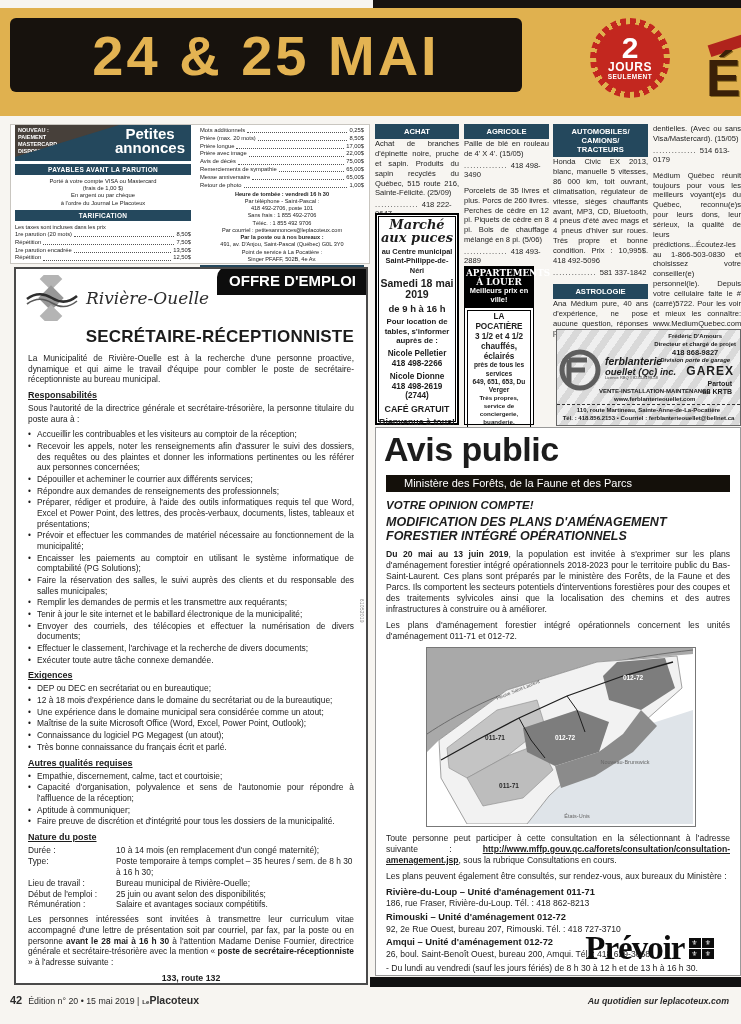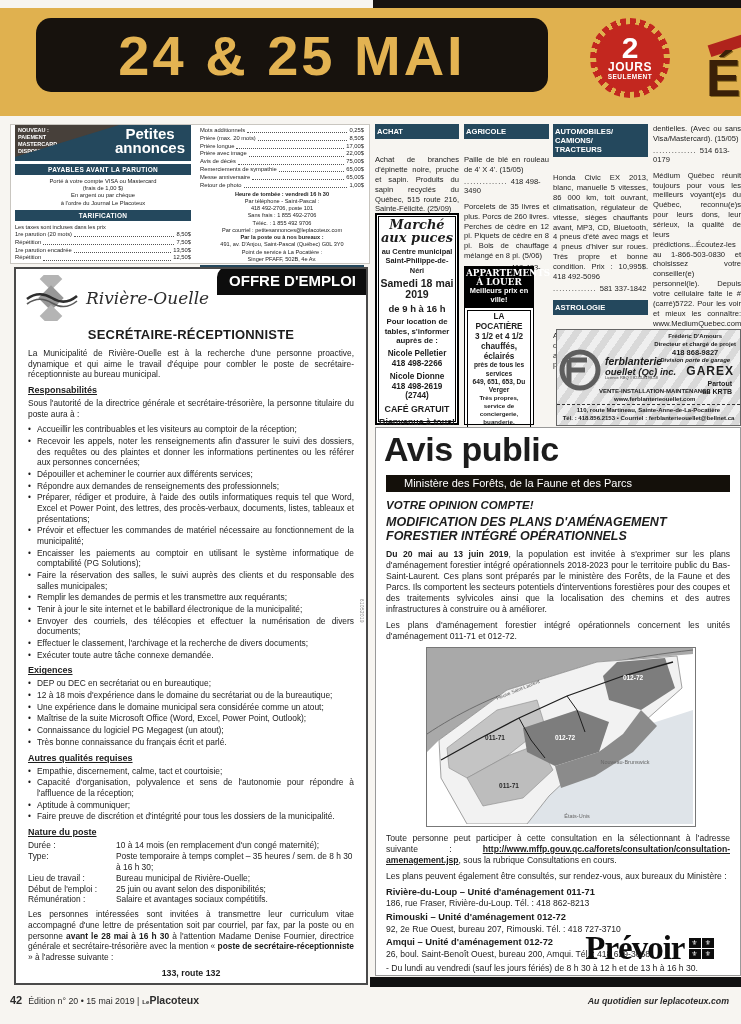--- a/index.html
+++ b/index.html
@@ -1,21 +1,21 @@
 <!DOCTYPE html>
 <html><head>
 <meta charset="utf-8">
 <style>
   html,body{margin:0;padding:0;}
   body{width:741px;height:1024px;position:relative;background:#f7f5f1;font-family:"Liberation Sans",sans-serif;color:#1c1c1c;overflow:hidden;}
   .abs{position:absolute;}
   
   .topstrip{left:373px;top:0;width:368px;height:8px;background:#171310;}
   .banner{left:0;top:8px;width:741px;height:108px;background:#e0b14f;}
-  .datebox{position:absolute;left:10px;top:10px;width:512px;height:74px;background:#17120d;border-radius:15px;display:flex;align-items:center;justify-content:center;margin-left:26px;}
+  .datebox{position:absolute;left:10px;top:10px;width:512px;height:74px;background:#17120d;border-radius:6px;display:flex;align-items:center;justify-content:center;}
   .datebox span{font-weight:900;font-size:56px;letter-spacing:3px;color:#e3b352;font-family:"Liberation Sans",sans-serif;}
   .burst{position:absolute;left:590px;top:10px;width:80px;height:80px;}
   .burst .spikes{position:absolute;inset:0;border-radius:50%;background:repeating-conic-gradient(#c3271f 0deg 9deg,rgba(0,0,0,0) 9deg 15deg);}
   .burst .core{position:absolute;inset:6px;border-radius:50%;background:#c3271f;color:#fff;text-align:center;display:flex;flex-direction:column;justify-content:center;}
   .burst .n{font-size:30px;font-weight:900;line-height:.85;}
   .burst .j{font-size:12px;font-weight:900;letter-spacing:.5px;line-height:1;}
   .burst .s{font-size:6.5px;font-weight:800;letter-spacing:.5px;line-height:1.2;}
   .elogo{position:absolute;left:700px;top:22px;width:41px;height:84px;overflow:hidden;}
   .elogo .swoosh{position:absolute;left:8px;top:6px;width:60px;height:12px;background:#b0231c;transform:rotate(-18deg);}
   .elogo .eletter{position:absolute;left:6px;top:18px;font-size:52px;font-weight:900;color:#3a2008;text-shadow:1px 1px 0 #8a6a20;}
@@ -35,35 +35,35 @@
   .deadline{font-size:5.6px;text-align:center;line-height:1.3;margin-top:1px;}
   .deadline .b{font-weight:800;}
   .promobar{background:#24485d;color:#fff;font-weight:800;font-size:7px;text-align:center;padding:2.5px 0;margin:2px 0 2px;}
   .promobar .big{font-size:9px;}
   .promonote{font-size:5.6px;line-height:1.25;}
   
   .jobbox{left:14px;top:267px;width:354px;height:718px;background:#fff;border:2px solid #4a4a4a;box-sizing:border-box;padding:6px 12px;overflow:hidden;}
   .jobtag{position:absolute;top:-2px;right:-2px;background:#0d0d0d;color:#fff;font-weight:800;font-size:15px;padding:5px 12px 6px;border-radius:10px 0 0 0;}
   .rologo{position:absolute;left:10px;top:6px;height:46px;display:flex;align-items:center;}
   .roname{font-family:"DejaVu Serif",serif;font-style:italic;font-size:17px;color:#2b2b2b;margin-left:8px;}
-  .jobtitle{text-align:center;font-weight:800;font-size:13px;margin:52px 0 6px;letter-spacing:.2px;}
+  .jobtitle{text-align:right;font-weight:800;font-size:17px;margin:52px 0 6px;letter-spacing:.2px;}
   .jb{font-size:8.4px;line-height:1.27;text-align:justify;}
   .jb p{margin:0 0 5px;}
   .jhead{font-weight:800;text-decoration:underline;font-size:9px;margin:5px 0 3px;}
   .bullet{display:flex;font-size:8.4px;line-height:1.27;margin-bottom:1px;}
   .bullet .bdot{width:9px;flex:none;}
   .bullet span:last-child{flex:1;text-align:justify;}
   .nrow{display:flex;font-size:8.4px;line-height:1.3;}
   .nrow .nl{width:88px;flex:none;}
   .nrow .nv{flex:1;}
   .jaddr{text-align:center;font-weight:800;font-size:8.8px;line-height:1.35;margin:4px 0;}
   .vcode{position:absolute;font-size:4.5px;color:#777;writing-mode:vertical-rl;letter-spacing:.5px;}
   
   .col{position:absolute;top:124px;}
-  .chead{background:#24485d;color:#fff;font-weight:800;font-size:7.6px;text-align:left;padding:3px 2px;line-height:1.2;margin-bottom:16px;}
+  .chead{background:#24485d;color:#fff;font-weight:800;font-size:7.6px;text-align:center;padding:3px 10px;line-height:1.2;margin-bottom:0;}
   .ctext{font-size:7.6px;line-height:1.3;text-align:justify;}
   .cphone{font-size:7.6px;margin:2px 0 7px;}
   .cphone::before{content:".............. ";letter-spacing:1px;}
   
   .marche{left:375px;top:213px;width:84px;height:212px;background:#fff;border:2px solid #000;box-shadow:inset 0 0 0 1px #fff,inset 0 0 0 2px #000;box-sizing:border-box;text-align:center;padding:3px 2px;}
   .mtitle{font-family:"DejaVu Serif",serif;font-weight:bold;font-style:italic;font-size:13px;line-height:1;}
   .mvenue{font-weight:800;font-size:7.4px;line-height:1.25;margin-top:3px;}
   .mdate{font-weight:800;font-size:10.5px;line-height:1.1;margin-top:3px;}
   .mhours{font-weight:800;font-size:9.5px;margin-top:2px;}
   .minfo{font-weight:800;font-size:7.8px;line-height:1.25;margin-top:3px;}

